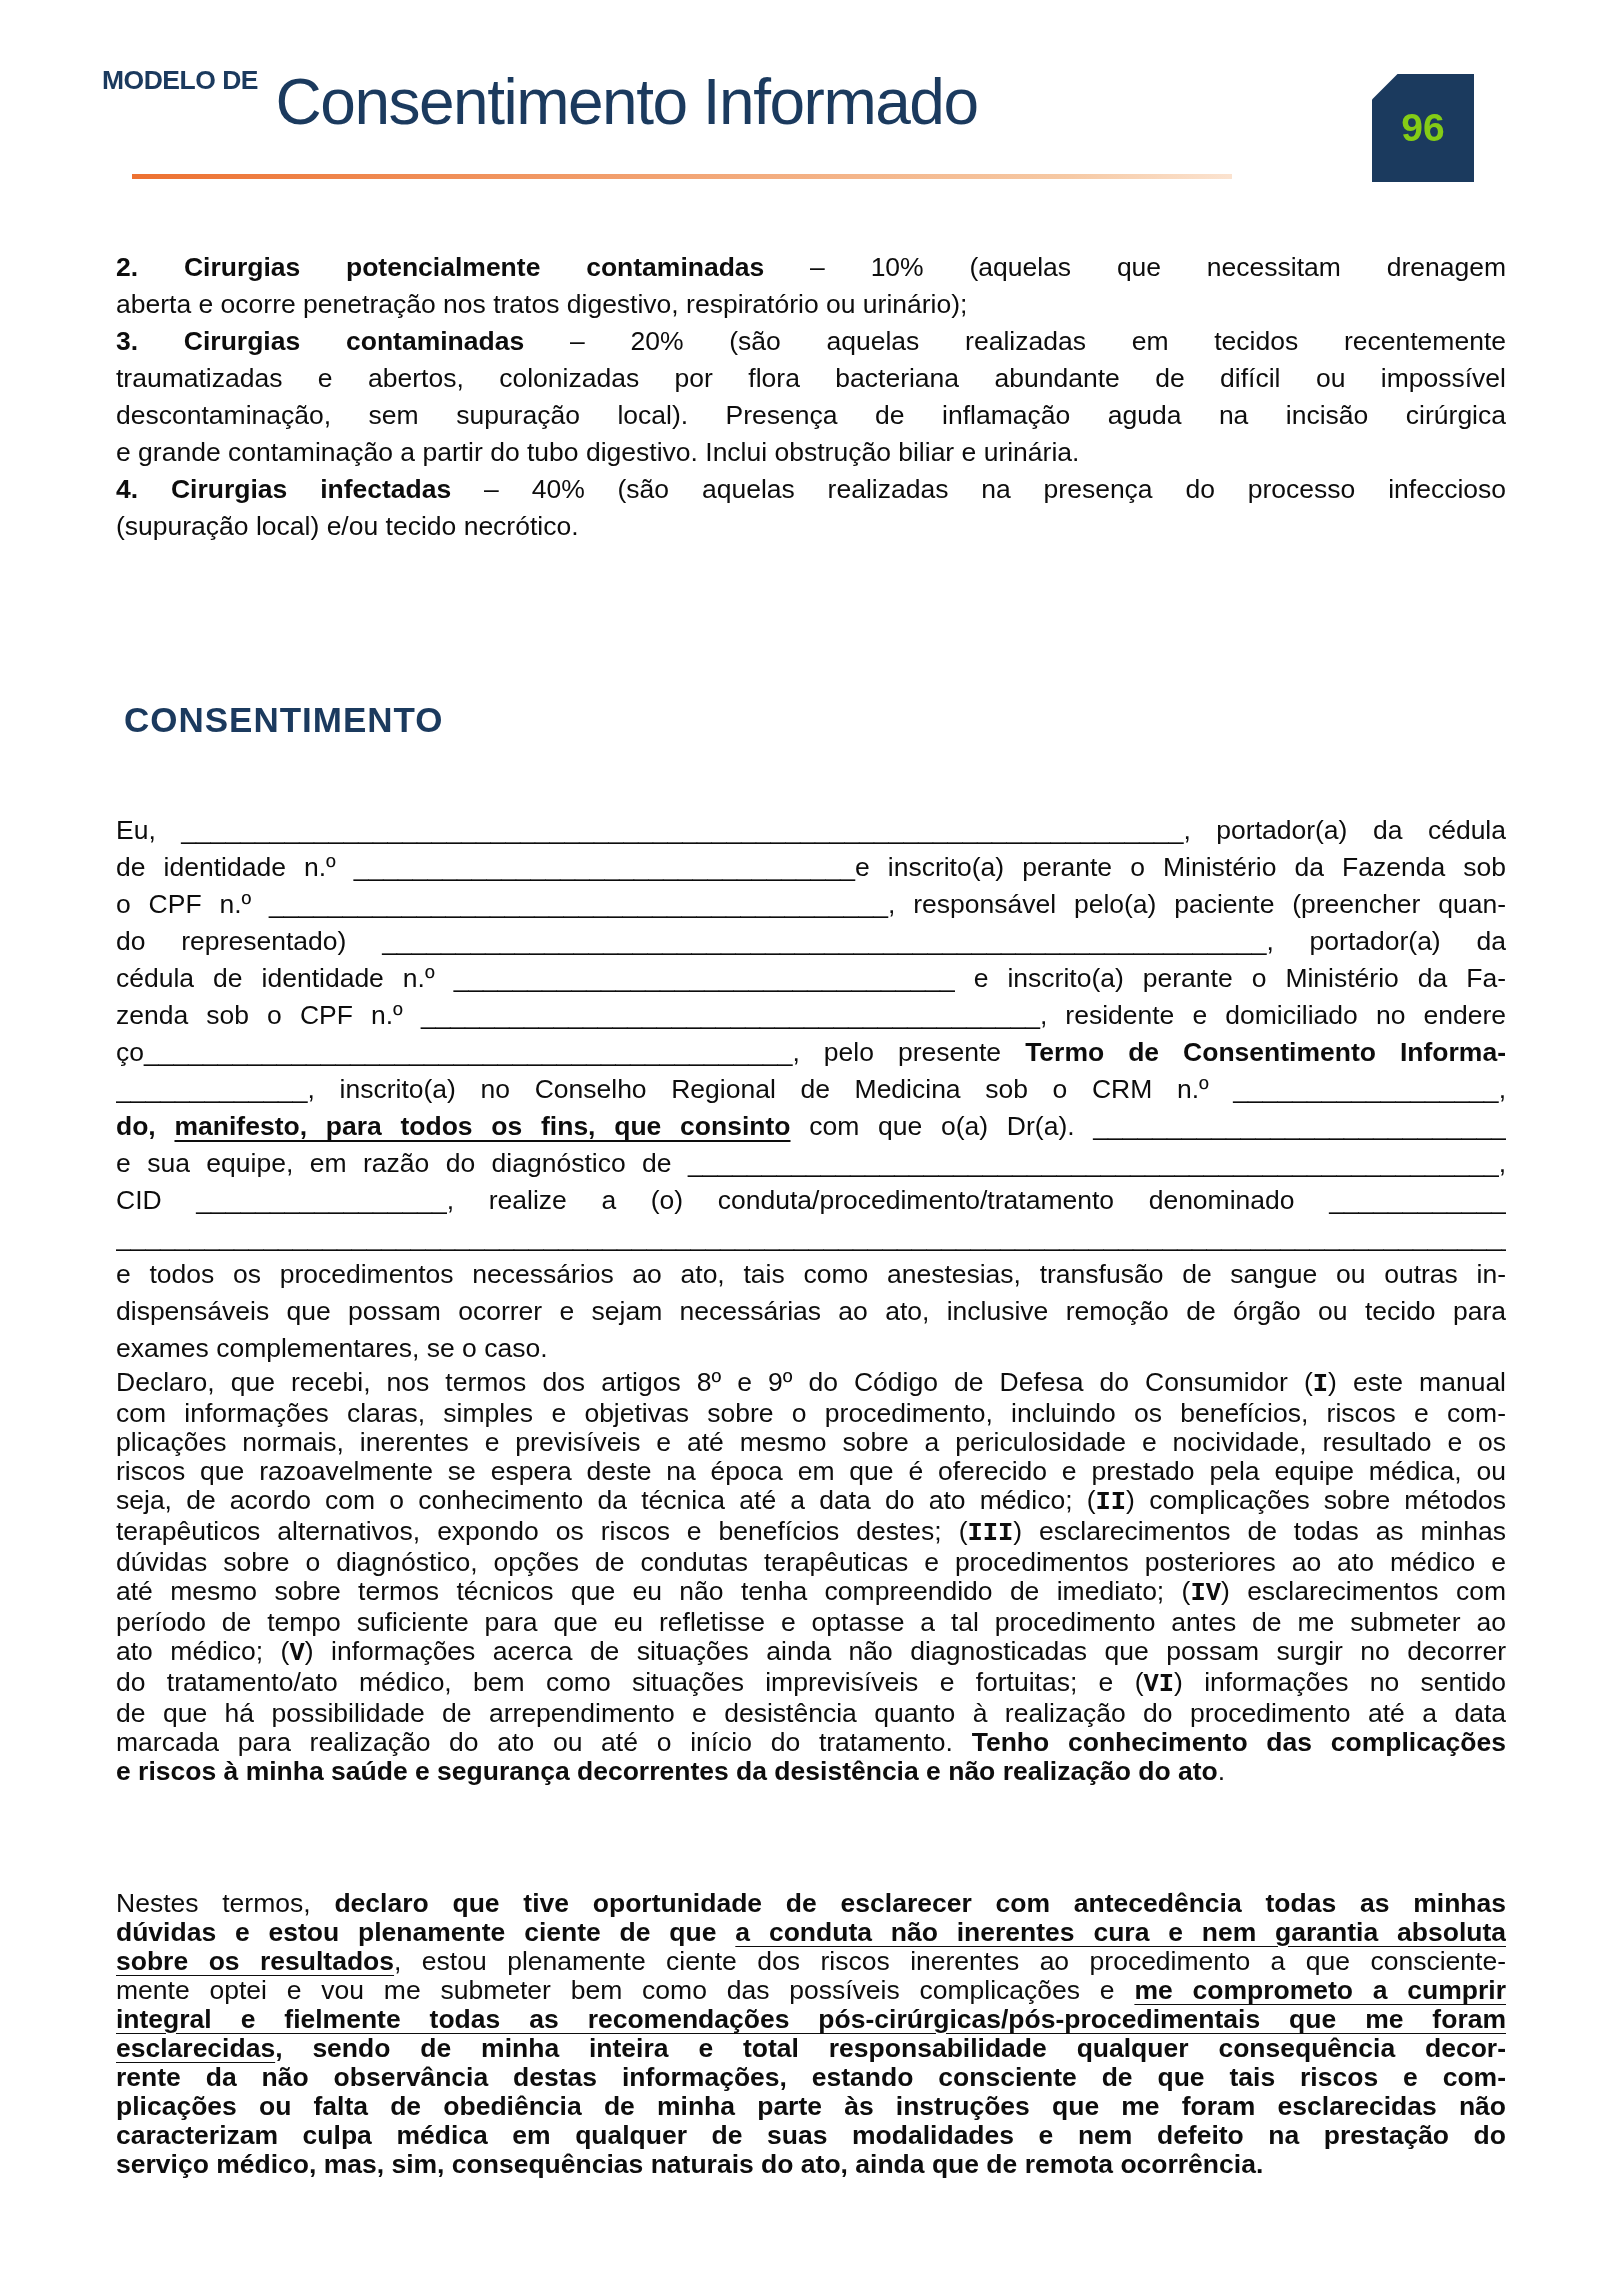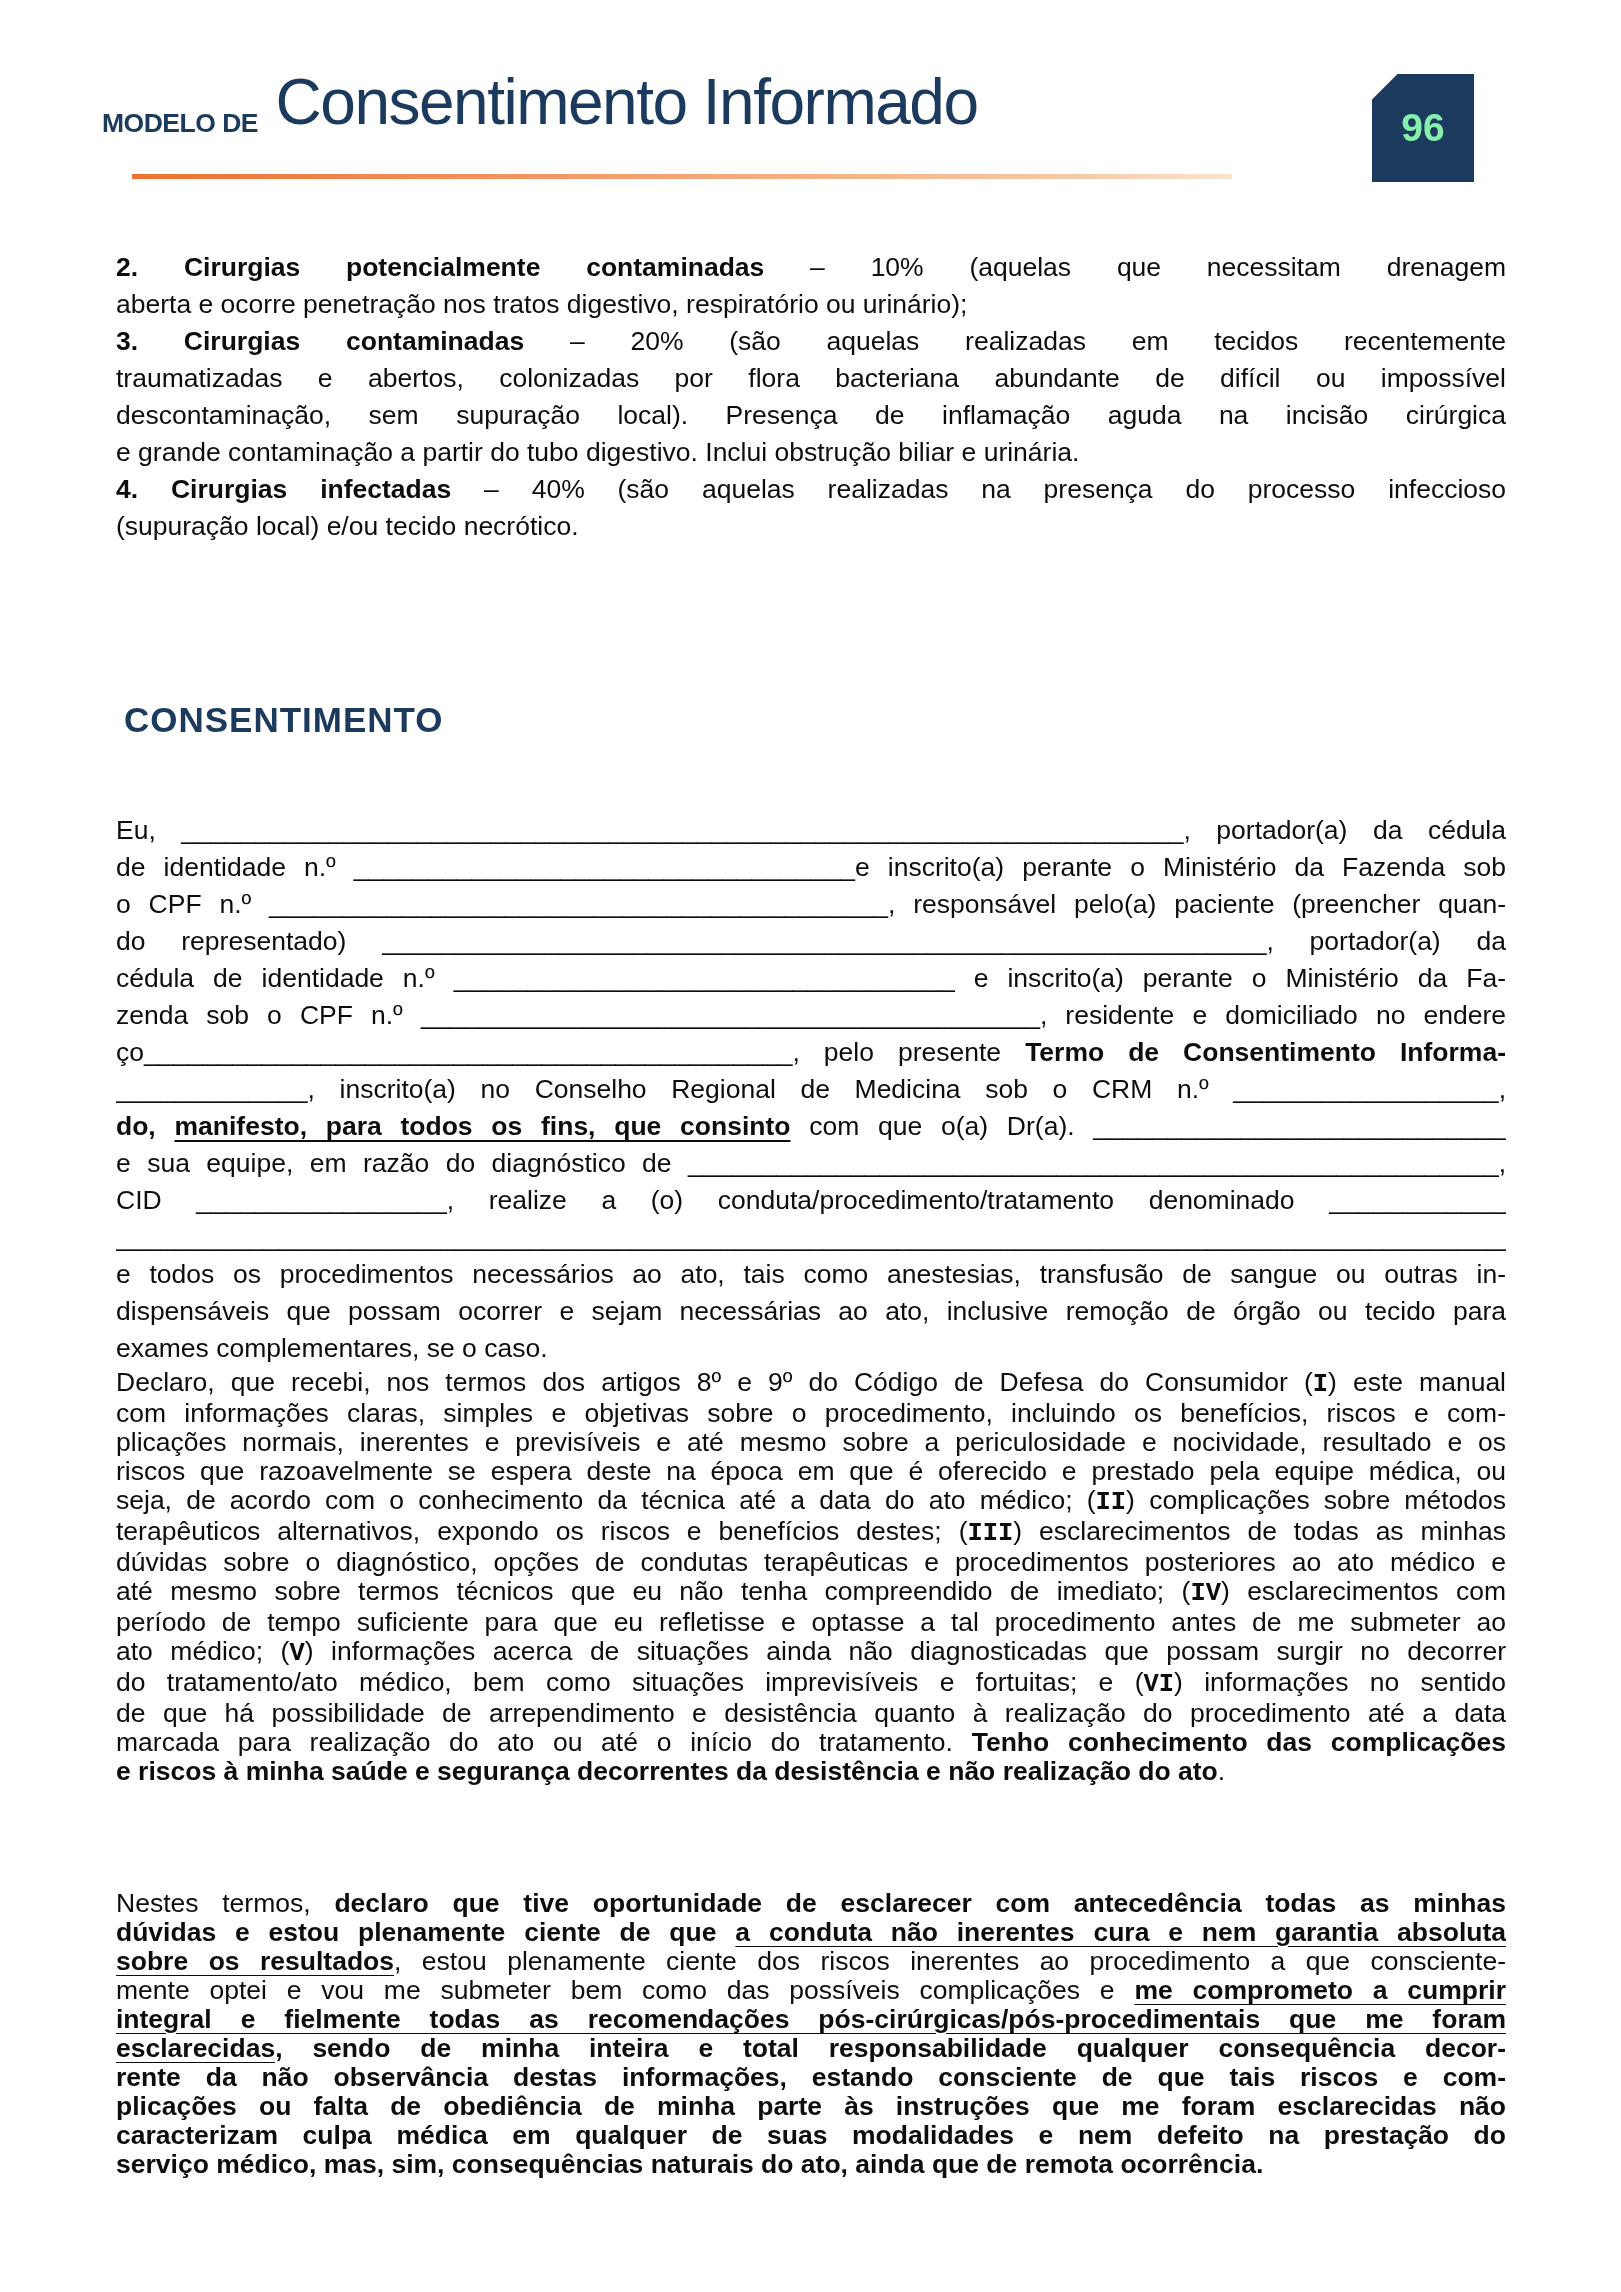--- a/index.html
+++ b/index.html
@@ -5,32 +5,32 @@
   html,body{margin:0;padding:0;}
   body{
     width:1621px;height:2293px;position:relative;background:#ffffff;
     font-family:"Liberation Sans",sans-serif;color:#0d0d0d;
     -webkit-font-smoothing:antialiased;
   }
   .page{position:absolute;inset:0;overflow:hidden;background:#fff;}
 
   
   .titlerow{
-    position:absolute;left:102px;top:65px;display:flex;align-items:flex-end;gap:17.6px;
+    position:absolute;left:102px;top:65px;display:flex;align-items:flex-start;gap:17.6px;
     color:var(--navy);white-space:nowrap;
   }
   .kicker{font-weight:bold;font-size:26.5px;letter-spacing:-0.5px;}
   .title{font-size:64px;font-weight:normal;letter-spacing:-1.5px;}
   .rule{
     position:absolute;left:132px;top:174px;width:1100px;height:4.9px;
     background:linear-gradient(90deg,var(--orange1) 0%,var(--orange2) 85%,#fbe3d0 100%);
   }
   .pagenum{
     position:absolute;left:1372px;top:74px;width:102px;height:108px;
-    background:var(--navy);color:#86efac;font-weight:bold;font-size:39px;
+    background:var(--navy);color:#84cc16;font-weight:bold;font-size:39px;
     display:flex;align-items:center;justify-content:center;
     clip-path:polygon(25.5px 0,100% 0,100% 100%,0 100%,0 25.5px);
   }
 
   
   .block{position:absolute;left:116px;width:1390px;}
   #b-intro  {top:249px;}
   #b-heading{top:692px;font-size:35px;font-weight:bold;letter-spacing:1px;color:var(--navy);margin:8px;}
   #b-form   {top:812px;}
   #b-declaro{top:1368px;}

